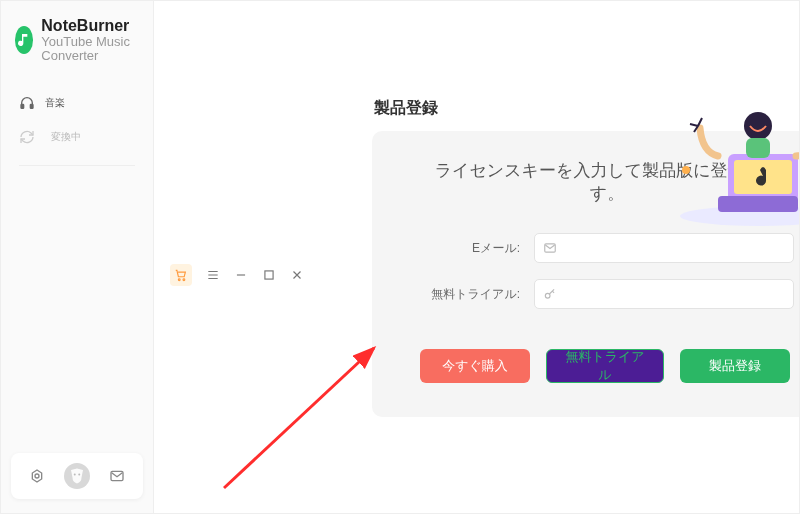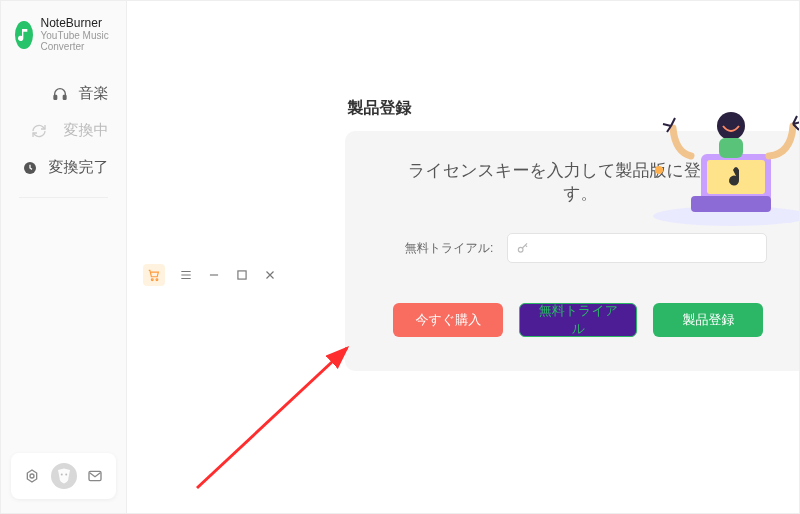--- a/index.html
+++ b/index.html
@@ -5,25 +5,25 @@
   * { box-sizing: border-box; margin: 0; padding: 0; }
   html,body { width:800px; height:514px; font-family: -apple-system, "Segoe UI", "Hiragino Sans", "Meiryo", sans-serif; overflow:hidden; }
   body { background:#fff; display:flex; border:1px solid #eee; }
 
   
   .sidebar { width:160px; background:#fafafa; border-right:1px solid #eee; display:flex; flex-direction:column; }
   .brand { display:flex; align-items:center; gap:8px; padding:16px 14px 6px; }
   .brand-logo { width:28px; height:28px; border-radius:50%; background:#27c36a; display:flex; align-items:center; justify-content:center; }
   .brand-logo svg { width:16px; height:16px; fill:#fff; }
   .brand-text { line-height:1.1; }
-  .brand-name { font-size:12px; font-weight:400; color:#222; }
-  .brand-sub  { font-size:10px; color:#999; }
+  .brand-name { font-size:16px; font-weight:700; color:#222; }
+  .brand-sub  { font-size:13px; color:#999; }
 
   .nav { margin-top:18px; display:flex; flex-direction:column; gap:2px; }
-  .nav-item { display:flex; align-items:center; gap:10px; padding:8px 18px; font-size:15px; color:#555; cursor:pointer;justify-content:flex-end; }
+  .nav-item { display:flex; align-items:center; gap:10px; padding:8px 18px; font-size:10px; color:#555; cursor:pointer; }
   .nav-item.disabled { color:#bbb; cursor:default;gap:16px; }
   .nav-item svg { width:16px; height:16px; flex:none; }
   .nav-sep { height:1px; background:#eee; margin:10px 18px; }
 
   .sidebar-footer { margin-top:auto; margin:auto 10px 14px; background:#fff; border-radius:8px; box-shadow:0 1px 4px rgba(0,0,0,.06); display:flex; align-items:center; justify-content:space-around; padding:10px 8px; }
   .sidebar-footer .ficon { color:#888; cursor:pointer; }
   .sidebar-footer svg { width:16px; height:16px; display:block; }
   .avatar { width:26px; height:26px; border-radius:50%; background:#d8d8d8; display:flex; align-items:center; justify-content:center; }
   .avatar svg { width:18px; height:18px; fill:#fff; }
 
@@ -81,27 +81,20 @@
           <rect x="17" y="14" width="4" height="6" rx="1" fill="#666"></rect>
         </svg>
       <span>音楽</span>
     </div>
     <div class="nav-item disabled">
       <svg viewBox="0 0 24 24" fill="none" stroke="#ccc" stroke-width="2">
           <path d="M3 12a9 9 0 0 1 15-6l3 3M21 12a9 9 0 0 1-15 6l-3-3"></path>
           <path d="M21 3v6h-6M3 21v-6h6"></path>
         </svg>
       <span>変換中</span>
-    </div>
-    <div class="nav-item">
-      <svg viewBox="0 0 24 24" fill="#555">
-          <circle cx="12" cy="12" r="9" fill="#555"></circle>
-          <path d="M12 7v5l3 2" stroke="#fafafa" stroke-width="2" fill="none"></path>
-        </svg>
-      <span>変換完了</span>
     </div>
     <div class="nav-sep"></div>
   </nav>
 
   <div class="sidebar-footer">
     <span class="ficon">
       <svg viewBox="0 0 24 24" fill="none" stroke="currentColor" stroke-width="2">
           <polygon points="12,3 19,7.5 19,16.5 12,21 5,16.5 5,7.5"></polygon>
           <circle cx="12" cy="12" r="3"></circle>
         </svg>
@@ -169,20 +162,30 @@
     <circle cx="28" cy="74" r="4" fill="#ffb04d"></circle>
     <rect x="60" y="100" width="80" height="16" rx="4" fill="#8d6bd6"></rect>
   </svg>
 
   <div class="content">
     <h2 class="page-title">製品登録</h2>
 
     <section class="card">
       <p class="card-hint">ライセンスキーを入力して製品版に登録します。</p>
 
+      <div class="form-row">
+        <label class="form-label">Eメール:</label>
+        <div class="input-wrap">
+          <svg viewBox="0 0 24 24" fill="none" stroke="currentColor" stroke-width="2">
+              <rect x="3" y="5" width="18" height="14" rx="2"></rect>
+              <path d="m4 7 8 6 8-6"></path>
+            </svg>
+          <input type="text" value="" style="">
+        </div>
+      </div>
 
       <div class="form-row">
         <label class="form-label">無料トライアル:</label>
         <div class="input-wrap">
           <svg viewBox="0 0 24 24" fill="none" stroke="currentColor" stroke-width="2">
               <circle cx="8" cy="15" r="4"></circle>
               <path d="m11 12 8-8M16 7l3 3"></path>
             </svg>
           <input type="text" value="" style="">
         </div>

